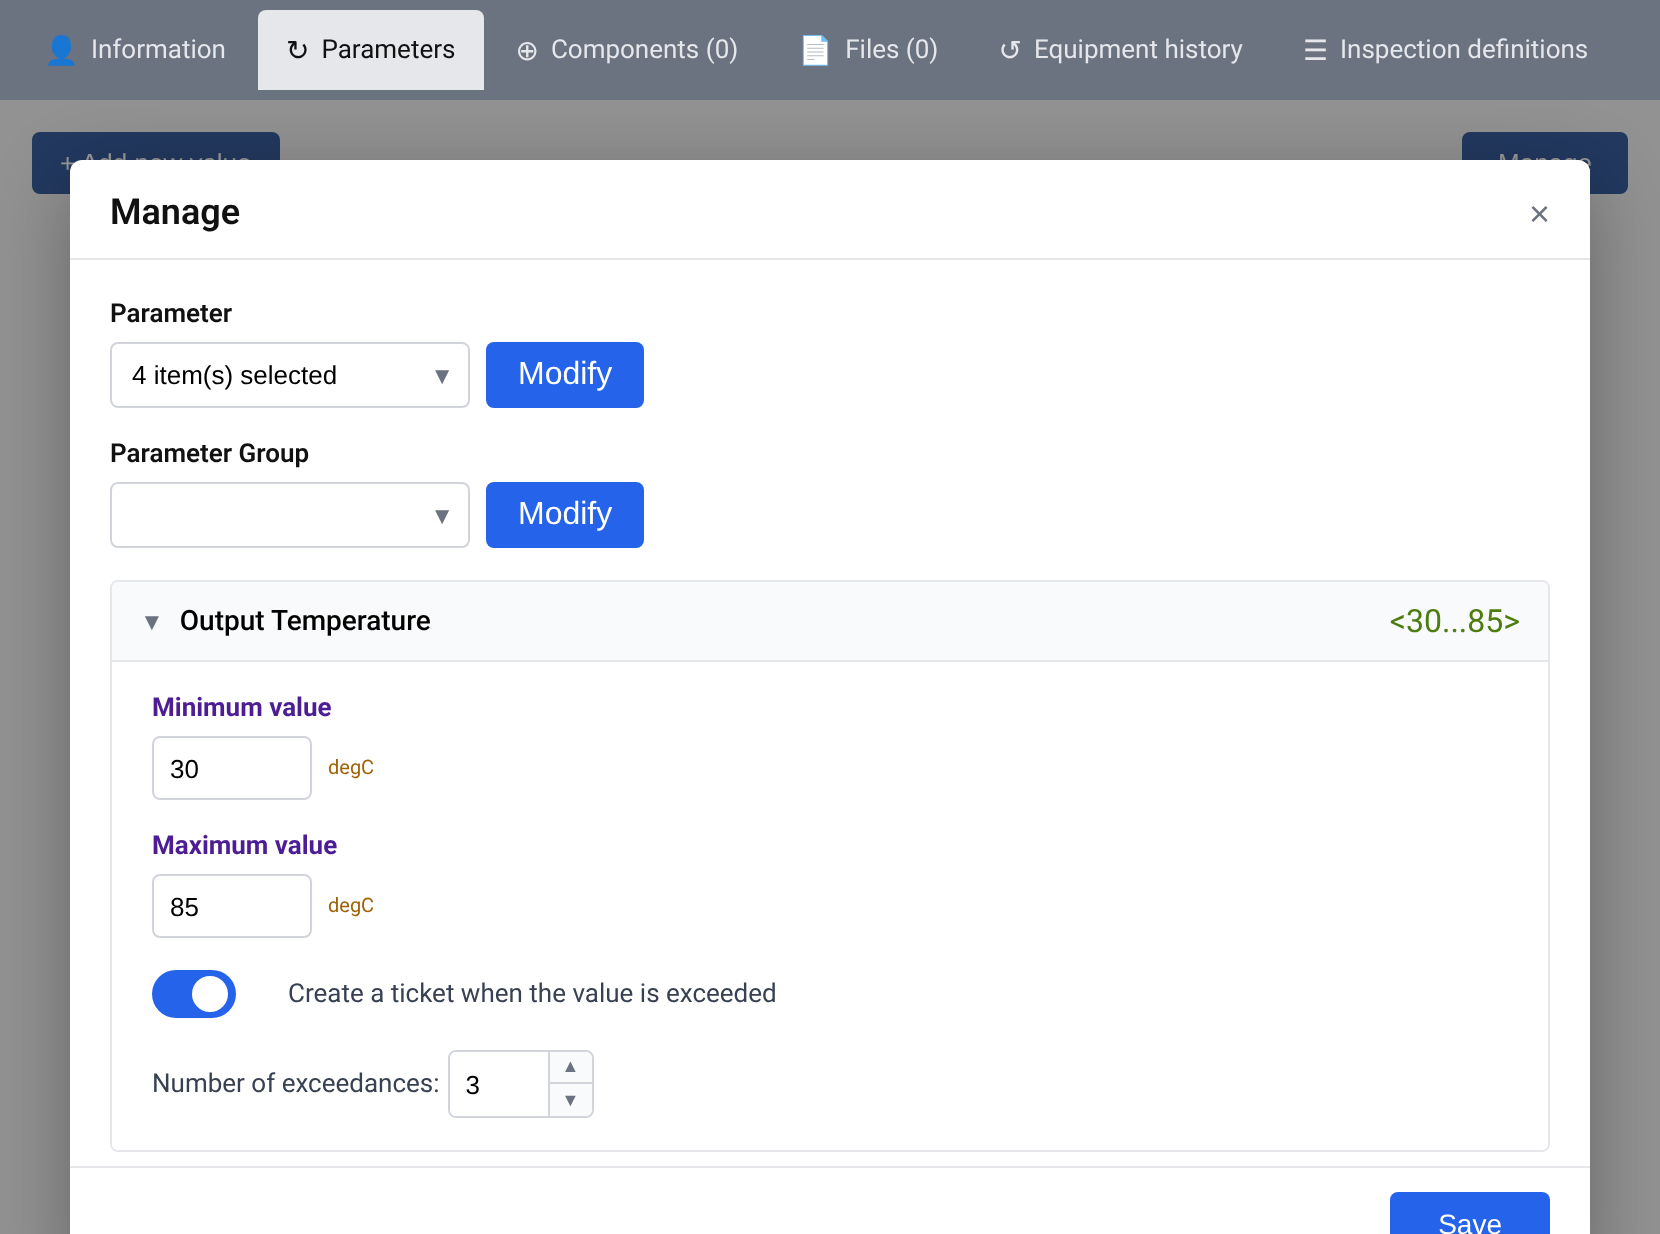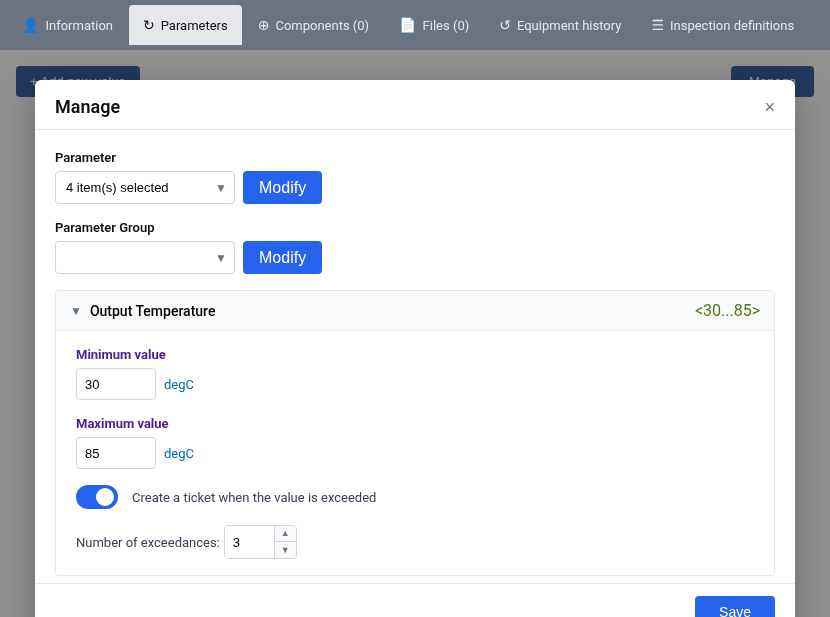--- a/index.html
+++ b/index.html
@@ -225,29 +225,29 @@
     }
     .field-input {
       border: 1px solid #d1d5db;
       border-radius: 4px;
       padding: 5px 8px;
       font-size: 13px;
       width: 80px;
       height: 32px;
     }
     .unit-label {
-      font-size: 13px;
-      color: #0369a1;
+      font-size: 10px;
+      color: #a16207;
     }
 
     
     .toggle-row {
       display: flex;
       align-items: center;
-      gap: 14px;
+      gap: 26px;
       margin-bottom: 16px;
     }
     .toggle {
       position: relative;
       width: 42px;
       height: 24px;
       flex-shrink: 0;
     }
     .toggle input {
       opacity: 0;

